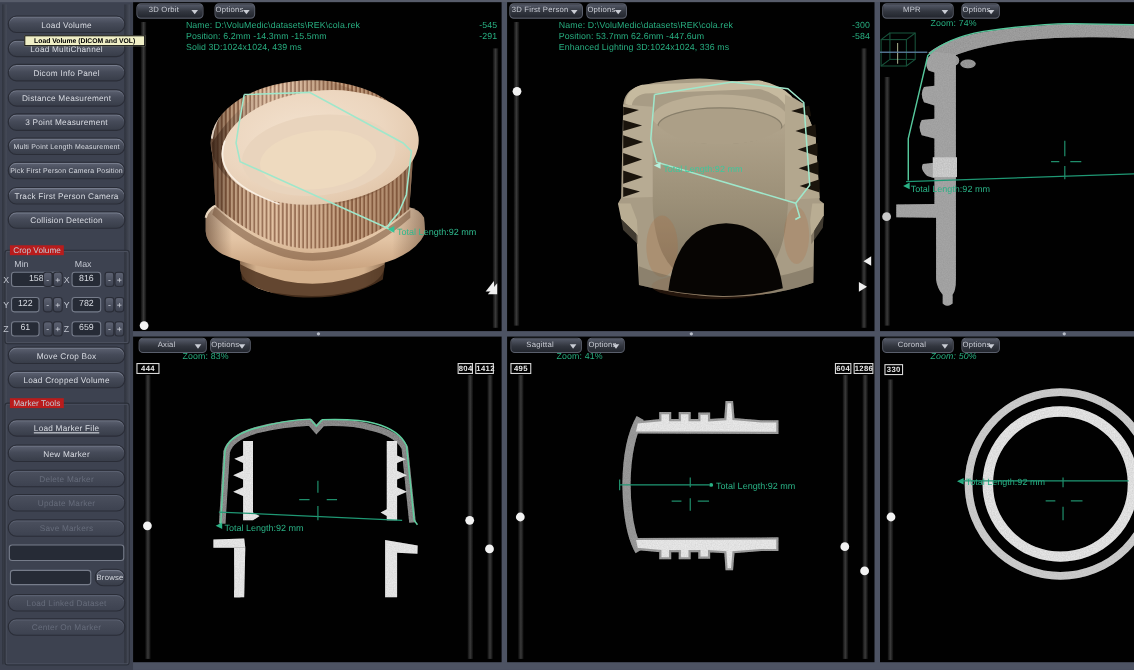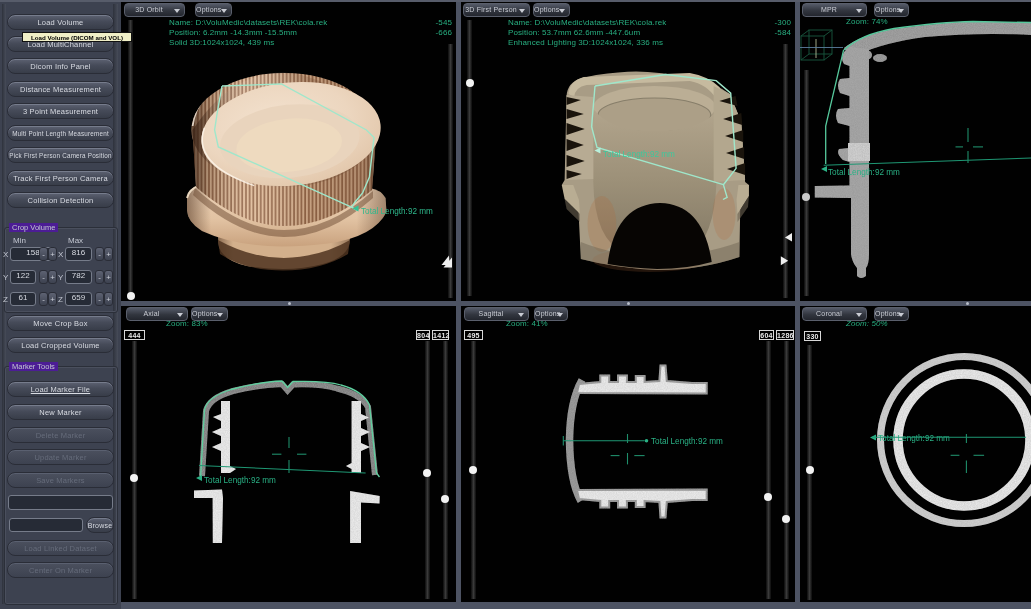--- a/index.html
+++ b/index.html
@@ -11,21 +11,21 @@
   .btn{position:absolute;left:7px;width:107px;height:16px;border-radius:8px;
        background:linear-gradient(#5d6272,#464b59 45%,#383d49);
        border:1px solid #2a2d37;box-shadow:inset 0 1px 0 #767c8c;
        color:#d8dbe2;font-size:7.5px;text-align:center;line-height:15px;
        letter-spacing:.2px;box-sizing:border-box;white-space:nowrap;overflow:hidden;}
   .btn.dim{color:#666c7b;box-shadow:inset 0 1px 0 #5a6070;
        background:linear-gradient(#4b505e,#3d4250);}
   .btn.sm{font-size:6.3px;}
   .fsbox{position:absolute;border:1px solid #2b2f39;border-radius:3px;
        box-shadow:0 0 0 1px #4a4f5d inset;}
-  .fslab{position:absolute;color:#c3c7d1;font-size:7.5px;background:#4c1d95;padding:0 3px;text-align:right;}
+  .fslab{position:absolute;color:#c3c7d1;font-size:7.5px;background:#b91c1c;padding:0 3px;text-align:right;}
   .inp{position:absolute;background:#262b36;border:1px solid #767c8a;border-radius:3px;
        color:#d8dbe2;font-size:8px;text-align:center;box-sizing:border-box;}
   .spin{position:absolute;width:9px;height:14px;border-radius:3px;
        background:linear-gradient(#5d6272,#3d4250);border:1px solid #2a2d37;
        color:#cdd1da;font-size:8px;text-align:center;line-height:13px;box-sizing:border-box;}
   .xyz{position:absolute;color:#c3c7d1;font-size:8px;}
   
   .vp{position:absolute;background:#010101;}
   .dd{position:absolute;z-index:6;height:14px;border-radius:4px;
       background:linear-gradient(#555a68,#32363f 55%,#23262e);
@@ -196,21 +196,21 @@
 
       <polygon points="320.5,263 328,253.5 328.5,263" fill="#efefef"></polygon>
       <polygon points="322.5,265.5 331,255.5 331,265.5" fill="#efefef"></polygon>
     </svg>
     <div class="dd" style="left:3px;top:1px;width:61px;">3D Orbit<span class="ar"></span></div>
     <div class="dd" style="left:74px;top:1px;width:37px;">Options<span class="ar"></span></div>
     <div class="grn" style="left:6px;top:16px;">Name: D:\VoluMedic\datasets\REK\cola.rek</div>
     <div class="grn" style="left:6px;top:26px;">Position: 6.2mm -14.3mm -15.5mm</div>
     <div class="grn" style="left:6px;top:36px;">Solid 3D:1024x1024, 439 ms</div>
     <div class="grn" style="right:4px;top:16px;">-545</div>
-    <div class="grn" style="right:4px;top:26px;">-666</div>
+    <div class="grn" style="right:4px;top:26px;">-291</div>
     <div class="track" style="left:7px;top:18px;height:276px;"></div>
     <div class="track" style="left:327px;top:42px;height:254px;"></div>
     <div class="dot" style="left:6px;top:290px;"></div>
   </div>
 
   <div class="vp" id="v2" style="left:461px;top:2px;width:334px;height:299px;">
     <svg class="abs" width="334" height="299" style="left:0;top:0;">
       <defs>
         <linearGradient id="bowl" x1="0" y1="0" x2="0" y2="1">
           <stop offset="0" stop-color="#b1a48c"></stop>

